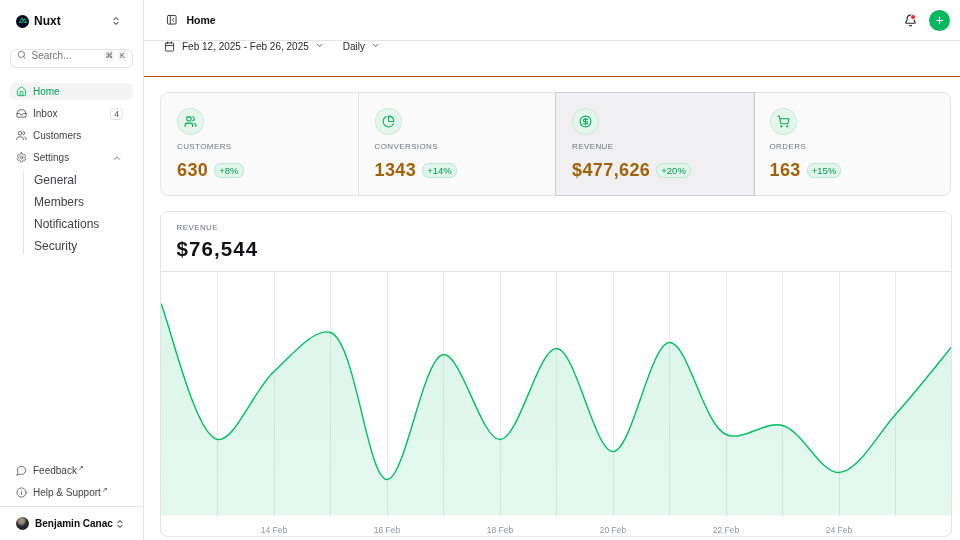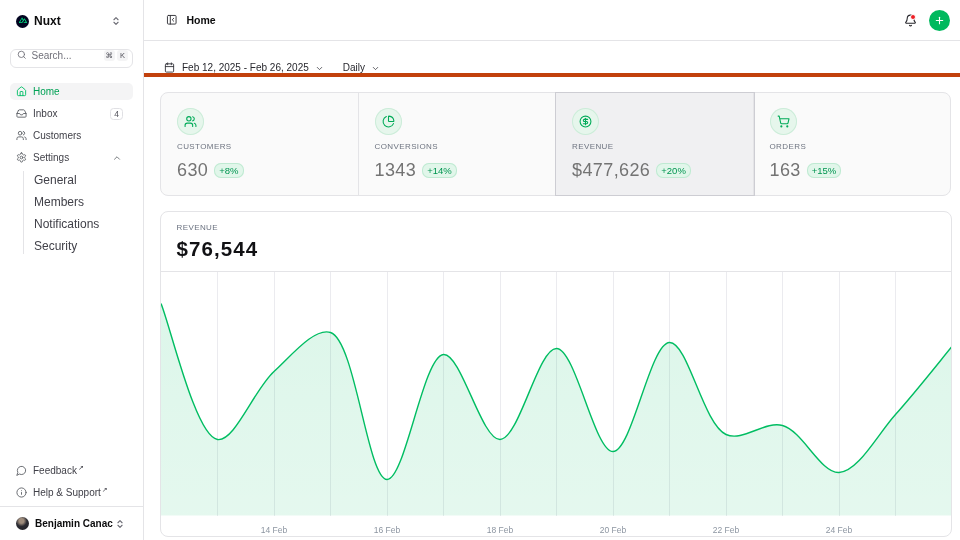--- a/index.html
+++ b/index.html
@@ -45,40 +45,40 @@
 main { flex:1; display:flex; flex-direction:column; }
 header { height:41px; border-bottom:1px solid #e4e4e7; display:flex; align-items:center;
   padding:0 10px 0 22px; }
 .h-title { font-size:10.5px; font-weight:700; color:#0c0c0d; margin-left:9px; flex:1; }
 .panel-ic { color:#36363c; display:flex; }
 .bell-wrap { position:relative; margin-right:12px; color:#26262b; display:flex; }
 .bell-dot { position:absolute; top:0px; right:1px; width:6px; height:6px;
   background:#ee1d23; border:1px solid #fff; border-radius:50%; }
 .plus-btn { width:21px; height:21px; border-radius:50%; background:#00b95e; display:flex;
   align-items:center; justify-content:center; }
-.toolbar { height:36px; border-bottom:4px solid #c2410c; display:flex; align-items:flex-end;
+.toolbar { height:36px; border-bottom:1px solid #c2410c; display:flex; align-items:flex-start;
   padding:0 20px; }
 .tb-ic { color:#36363c; display:flex; }
 .tb-date { font-size:10px; font-weight:500; color:#28282e; margin:0 6px 0 7px; }
 .tb-chev { color:#36363c; display:flex; }
 .tb-daily { font-size:10px; font-weight:500; color:#28282e; margin:0 6px 0 19px; }
 
 .content { position:relative; flex:1; }
 .stats { position:absolute; left:16px; top:15px; width:791px; height:104px;
   border:1px solid #e4e4e7; background:#fafafa; border-radius:8px; display:flex; }
 .stat { flex:1; padding:15px 16px; border-right:1px solid #e4e4e7; position:relative; }
 .stat:last-child { border-right:none; }
 .stat.sel { background:#f0f0f2; border-radius:0; box-shadow:0 0 0 1px #cdcdd3; }
 .stat-ic { width:27px; height:27px; border-radius:50%; background:#e6f6ec;
   box-shadow:inset 0 0 0 1px #ccecd9; display:flex; align-items:center; justify-content:center;
   color:#00ab58; }
 .stat-label { font-size:8px; letter-spacing:0.4px; color:#6e7480; font-weight:400;
   margin-top:7px; }
 .stat-val { display:flex; align-items:center; margin-top:9px; }
-.stat-num { font-size:18px; font-weight:400; color:#737373; letter-spacing:0.4px; }
+.stat-num { font-size:18px; font-weight:700; color:#a16207; letter-spacing:0.4px; }
 .pct { margin-left:6px; font-size:9.5px; font-weight:500; color:#009550; background:#e1f6ea;
   box-shadow:inset 0 0 0 1px #bfead2; border-radius:7px; padding:2px 5px; }
 
 .chart-card { position:absolute; left:15.5px; top:134px; width:792px; height:326px;
   border:1px solid #e4e4e7; border-radius:8px; background:#fff; overflow:hidden; }
 .chart-head { height:60px; border-bottom:1px solid #e4e4e7; padding:11px 16px 0; }
 .ch-label { font-size:8px; letter-spacing:0.4px; color:#6b7280; font-weight:500; }
 .ch-val { font-size:20.5px; font-weight:700; color:#111114; margin-top:5px; letter-spacing:1.1px;}
 .chart-body { position:relative; height:265px; }
 </style>

